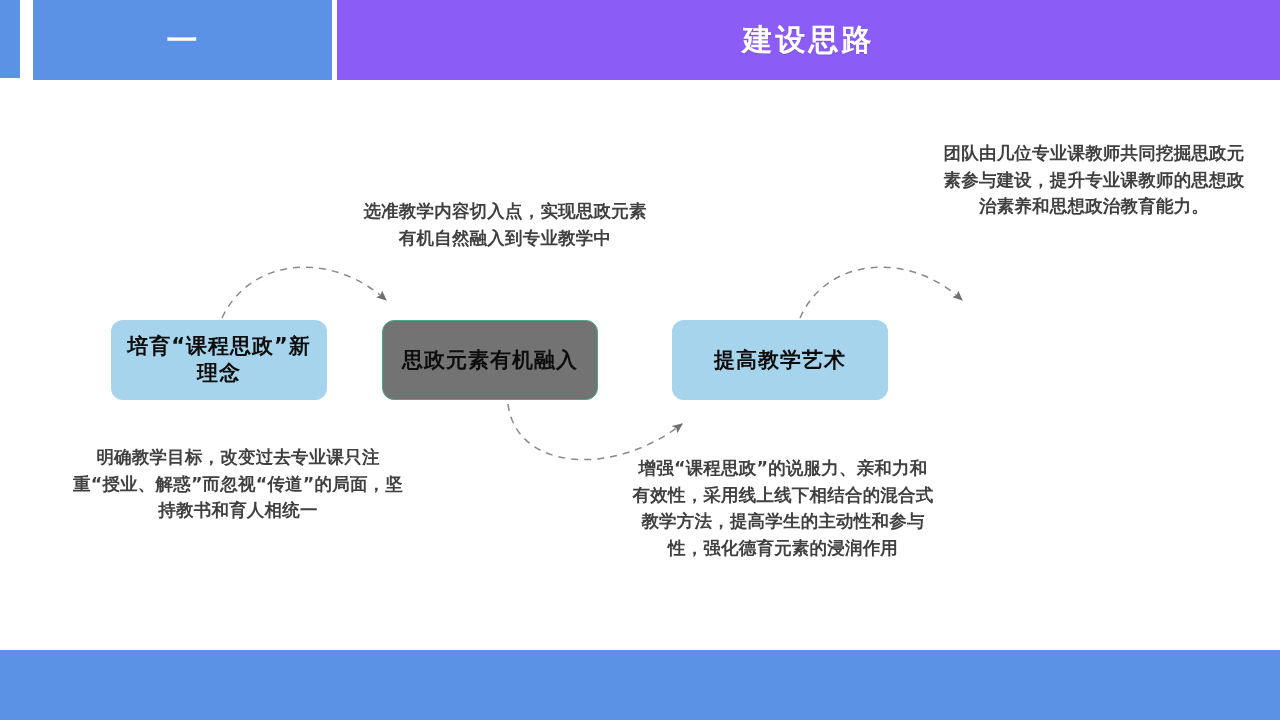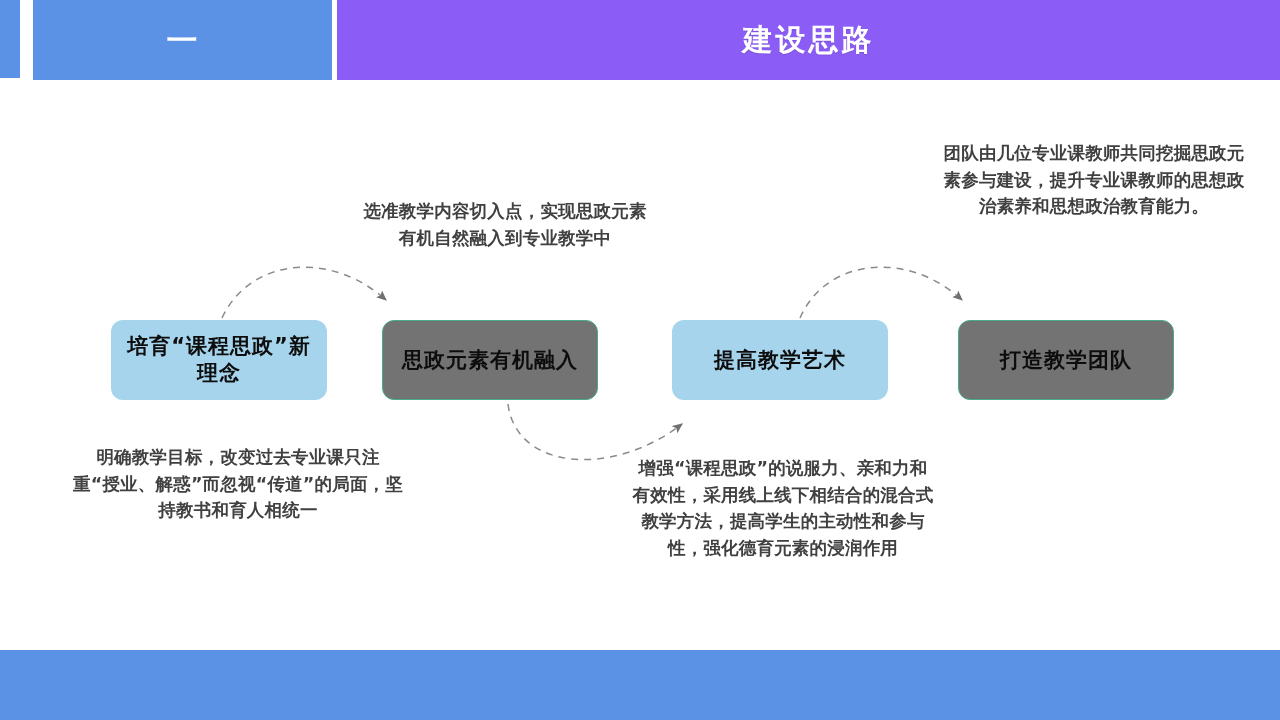--- a/index.html
+++ b/index.html
@@ -199,19 +199,16 @@
   </div>
 
   <div class="pbox outlined" id="box2">
     <span class="pbox-label">思政元素有机融入</span>
   </div>
 
   <div class="pbox filled" id="box3">
     <span class="pbox-label">提高教学艺术</span>
   </div>
 
-  <div class="pbox outlined" id="box4">
-    <span class="pbox-label">打造教学团队</span>
-  </div>
 
   <div class="footer-bar"></div>
 
 </div>
 
 </body></html>

